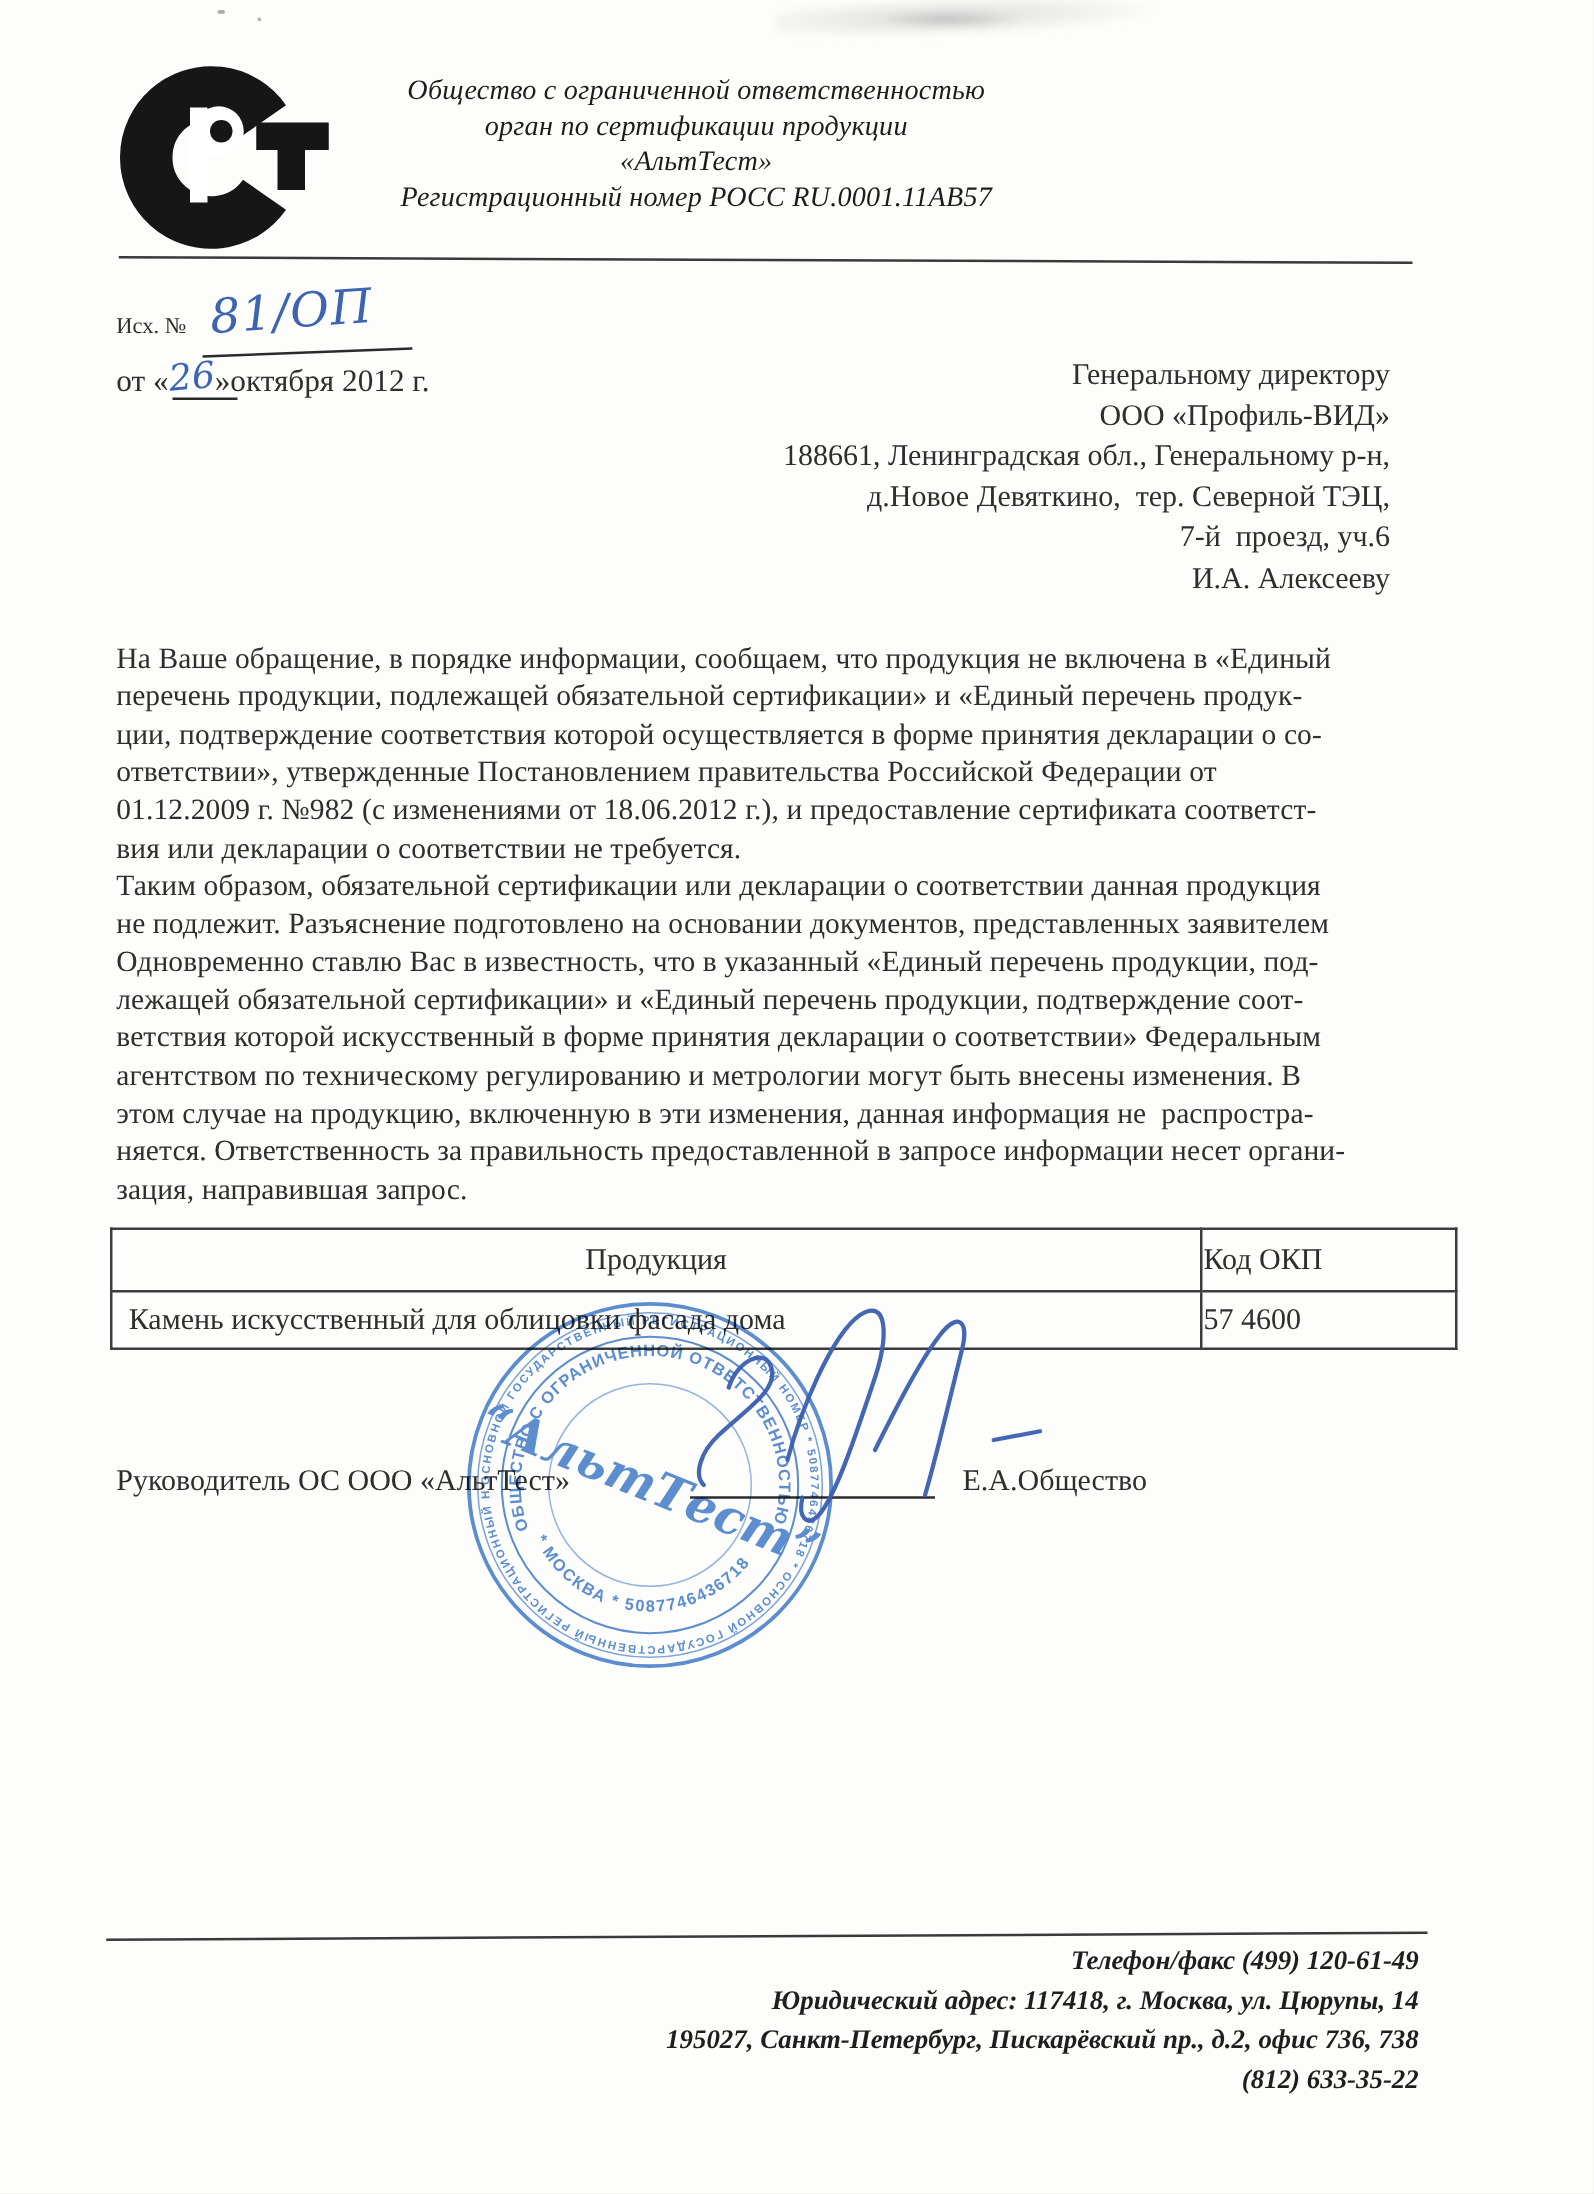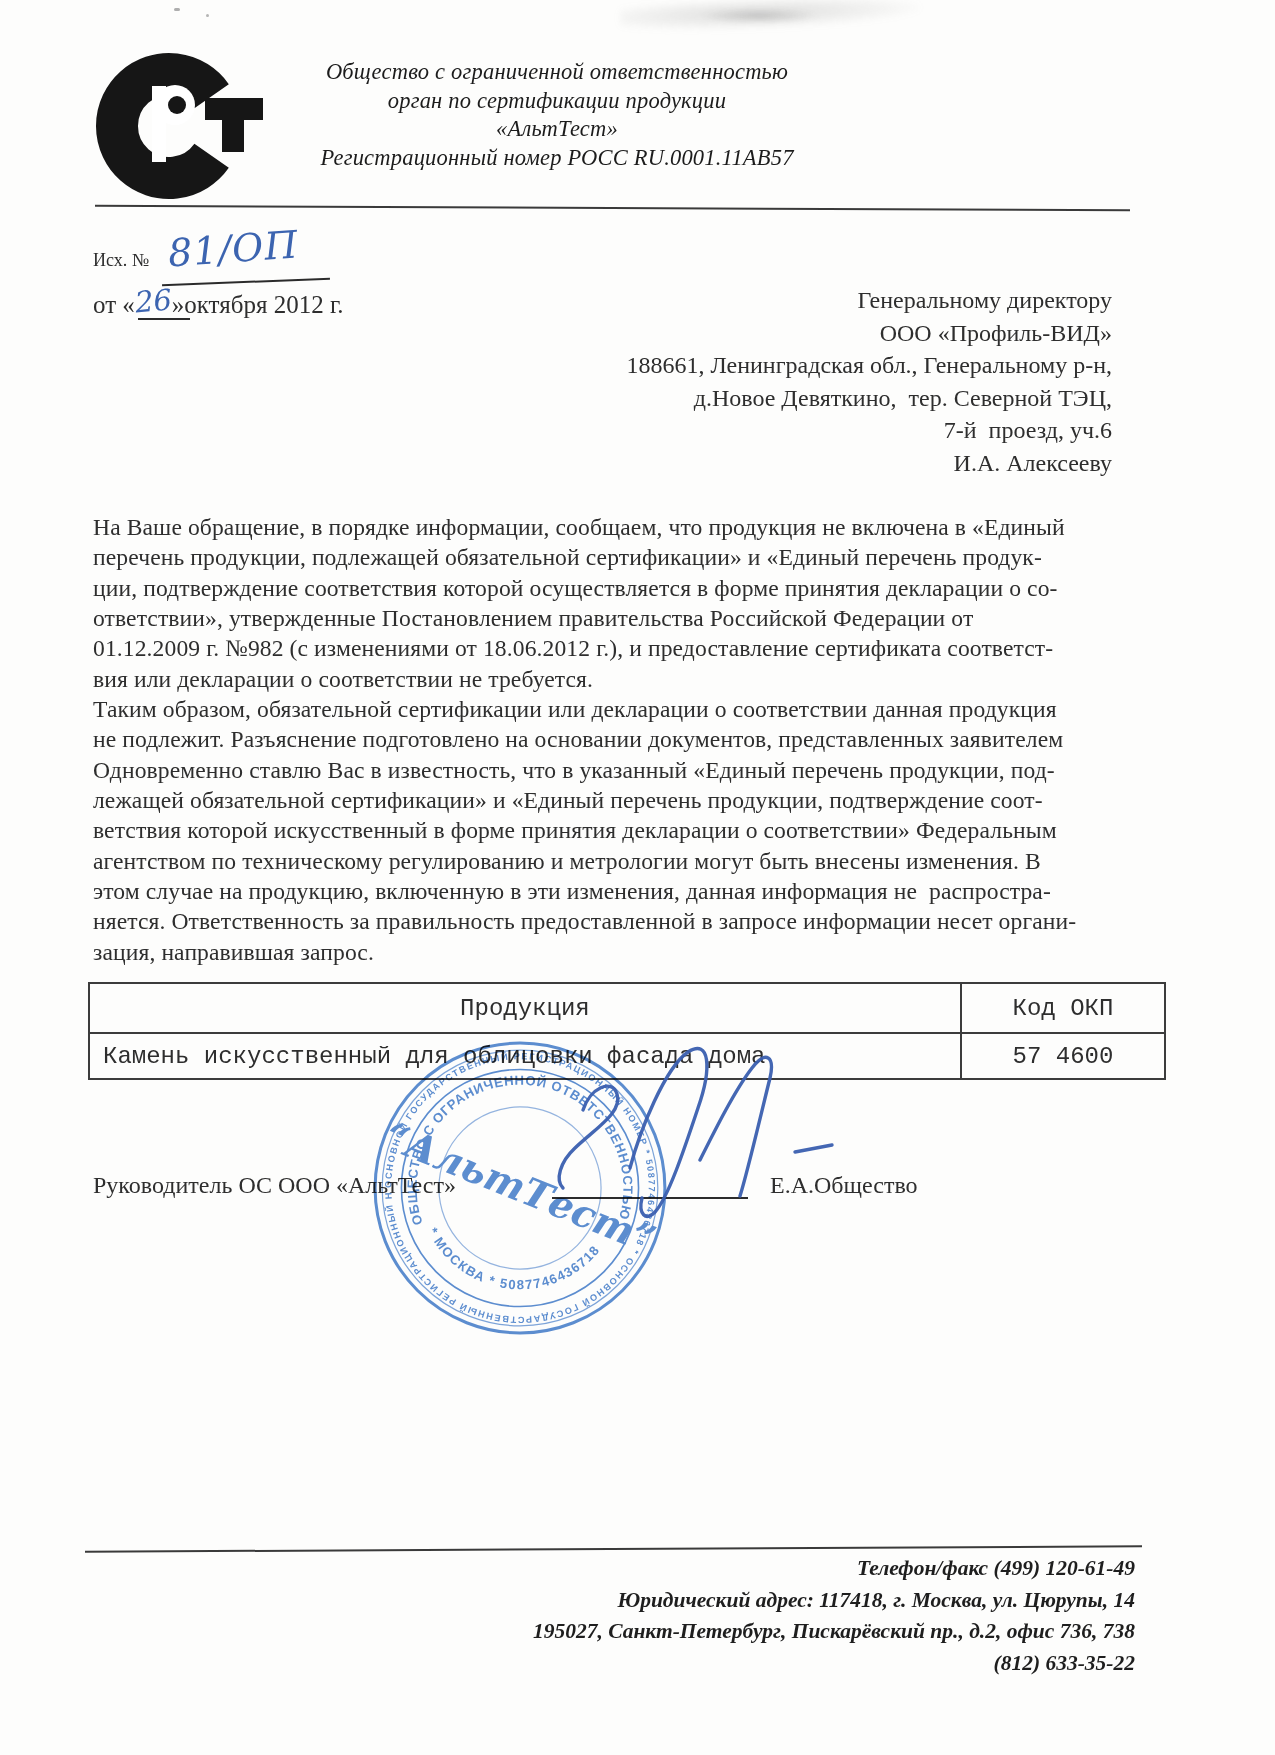--- a/index.html
+++ b/index.html
@@ -28,27 +28,27 @@
   .hand-num{left:168px;top:227px;font-size:38px;transform:rotate(-4deg);letter-spacing:1px;}
   .hand-underline1{left:162px;top:281px;width:168px;height:2px;background:#2b2b2b;transform:rotate(-2.2deg);}
   .ref-line2{left:93px;top:286px;font-size:25px;}
   .hand-day{font-size:29px;position:relative;top:-2px;transform:rotate(-5deg);display:inline-block;}
   .hand-underline2{left:138px;top:318px;width:52px;height:2px;background:#2b2b2b;}
   
   .recipient{right:163px;top:284px;text-align:right;font-size:24px;line-height:32.6px;}
   
   .body-block{left:93px;top:512px;width:1070px;font-size:23.6px;line-height:30.35px;letter-spacing:.1px;}
   
-  .okp-table{left:88px;top:982px;width:1078px;border-collapse:collapse;font-size:24px;color:#2e2e2e;font-family:Liberation Mono, monospace;}
+  .okp-table{left:88px;top:982px;width:1078px;border-collapse:collapse;font-size:24px;color:#2e2e2e;}
   .okp-table td{border:2.4px solid #3c3c3c;}
   .okp-table .h{height:50px;text-align:center;}
   .okp-table .r{height:46px;}
   .okp-table .c1{width:874px;padding-left:13px;}
   .okp-table .c1h{width:874px;}
-  .okp-table .c2{width:204px;text-align:center;}
+  .okp-table .c2{width:204px;text-align:left;}
   
   .sig-role{left:93px;top:1172px;font-size:24px;}
   .sig-name{left:770px;top:1172px;font-size:24px;}
   .sig-underline{left:552px;top:1197px;width:196px;height:1.8px;background:#2c2c2c;}
   .stamp{left:368px;top:1036px;opacity:.92;mix-blend-mode:multiply;}
   .ink{left:0;top:0;pointer-events:none;}
   
   .footer{left:135px;top:1553px;width:1000px;text-align:right;
     font-weight:bold;font-style:italic;color:#1e1e1e;
     font-size:21.5px;line-height:31.5px;}

